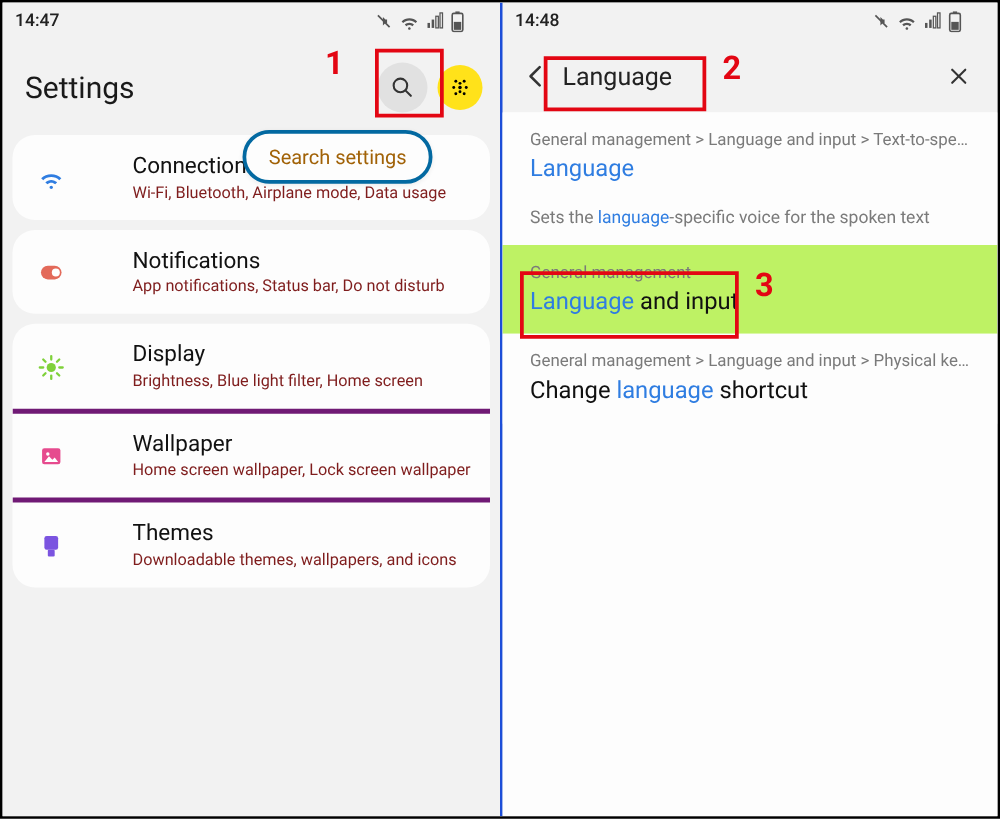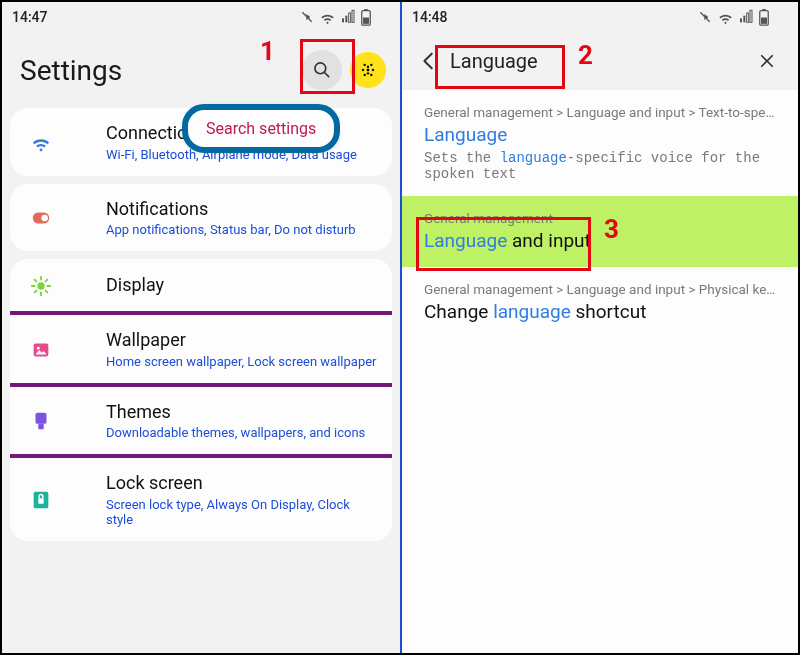--- a/index.html
+++ b/index.html
@@ -35,21 +35,21 @@
   .status-left .ic { font-size: 13px; color:#555; }
   .status-right { display: flex; gap: 4px; align-items: center; font-size: 15px; color:#555; }
 
   
   .settings-header {
     display: flex;
     align-items: center;
     padding: 18px 14px 10px 18px;
   }
   .settings-title {
-    font-size: 28px;
+    font-size: 24px;
     color: #1a1a1a;
     font-weight: 400;
     flex: 1;
   }
   .search-circle {
     width: 40px; height: 40px;
     border-radius: 50%;
     background: #e1e1e1;
     display: flex; align-items: center; justify-content: center;
     color: #333;
@@ -60,28 +60,28 @@
     width: 36px; height: 36px;
     border-radius: 50%;
     background: #ffe21a;
     display:flex; align-items:center; justify-content:center;
   }
   .yellow-circle svg { width:20px; height:20px; }
 
   .tooltip {
     position: absolute;
     top: 102px;
-    left: 180px;
+    left: 192px;
     background: #fdfdfd;
-    border: 6px solid #0369a1;
+    border: 3px solid #0369a1;
     border-radius: 22px;
     padding: 9px 18px;
     font-size: 16px;
     box-shadow: 0 1px 4px rgba(0,0,0,0.08);
-    color: #be185d;
+    color: #a16207;
     z-index: 5;
   }
 
   .card {
     background: #fdfdfd;
     border-radius: 18px;
     margin: 8px 8px;
     overflow: hidden;
   }
   .row {
@@ -101,21 +101,21 @@
   .row .icon svg { width: 22px; height: 22px; }
   .row .texts { flex:1; }
   .row .title {
     font-size: 18px;
     color: #111;
     font-weight: 400;
     line-height: 1.25;
   }
   .row .sub {
     font-size: 13px;
-    color: #1d4ed8;
+    color: #7f1d1d;
     margin-top: 2px;
   }
 
   
   .search-header {
     display: flex;
     align-items: center;
     padding: 10px 14px 10px 10px;
     height: 58px;
   }
@@ -152,22 +152,21 @@
     text-overflow: ellipsis;
   }
   .result .rtitle {
     font-size: 19px;
     color:#111;
     line-height:1.3;
   }
   .result .rdesc {
     font-size: 14px;
     color:#7a7a7a;
-    margin-top: 2px;
-    font-family: Liberation Mono, monospace;
+    margin-top: 18px;
   }
   .hl { color:#2f7de1; }
 
   .right-content { background:#fdfdfd; min-height: calc(100% - 88px); }
 
   
   .redbox {
     position:absolute;
     border: 3px solid #e30613;
     z-index: 20;
@@ -285,20 +284,21 @@
                 <line x1="19" y1="12" x2="22" y2="12"></line>
                 <line x1="5" y1="5" x2="7" y2="7"></line>
                 <line x1="17" y1="17" x2="19" y2="19"></line>
                 <line x1="5" y1="19" x2="7" y2="17"></line>
                 <line x1="17" y1="7" x2="19" y2="5"></line>
               </g>
             </svg>
           </div>
           <div class="texts">
             <div class="title">Display</div>
+            <div class="sub">Brightness, Blue light filter, Home screen</div>
           </div>
         </div>
         <div class="row">
           <div class="icon">
             <svg viewBox="0 0 24 24" fill="#e64b8e">
               <rect x="4" y="5" width="16" height="14" rx="2"></rect>
               <circle cx="9" cy="10" r="1.5" fill="#fff"></circle>
               <path d="M6 17l4-5 3 3 2-2 3 4z" fill="#fff"></path>
             </svg>
           </div>
@@ -310,33 +310,20 @@
         <div class="row">
           <div class="icon">
             <svg viewBox="0 0 24 24" fill="#7b54e0">
               <rect x="6" y="3" width="12" height="12" rx="2"></rect>
               <rect x="9" y="15" width="6" height="6" rx="1"></rect>
             </svg>
           </div>
           <div class="texts">
             <div class="title">Themes</div>
             <div class="sub">Downloadable themes, wallpapers, and icons</div>
-          </div>
-        </div>
-        <div class="row">
-          <div class="icon">
-            <svg viewBox="0 0 24 24" fill="#1cb39a">
-              <rect x="4" y="3" width="16" height="18" rx="2"></rect>
-              <rect x="9" y="10" width="6" height="6" rx="1" fill="#fff"></rect>
-              <path d="M10 10V8c0-1.1.9-2 2-2s2 .9 2 2v2" fill="none" stroke="#fff" stroke-width="1.6"></path>
-            </svg>
-          </div>
-          <div class="texts">
-            <div class="title">Lock screen</div>
-            <div class="sub">Screen lock type, Always On Display, Clock style</div>
           </div>
         </div>
       </div>
     </div>
 </div>
 
 <div class="phone">
   <div class="statusbar">
     <div class="status-left">
       <span>14:48</span>

